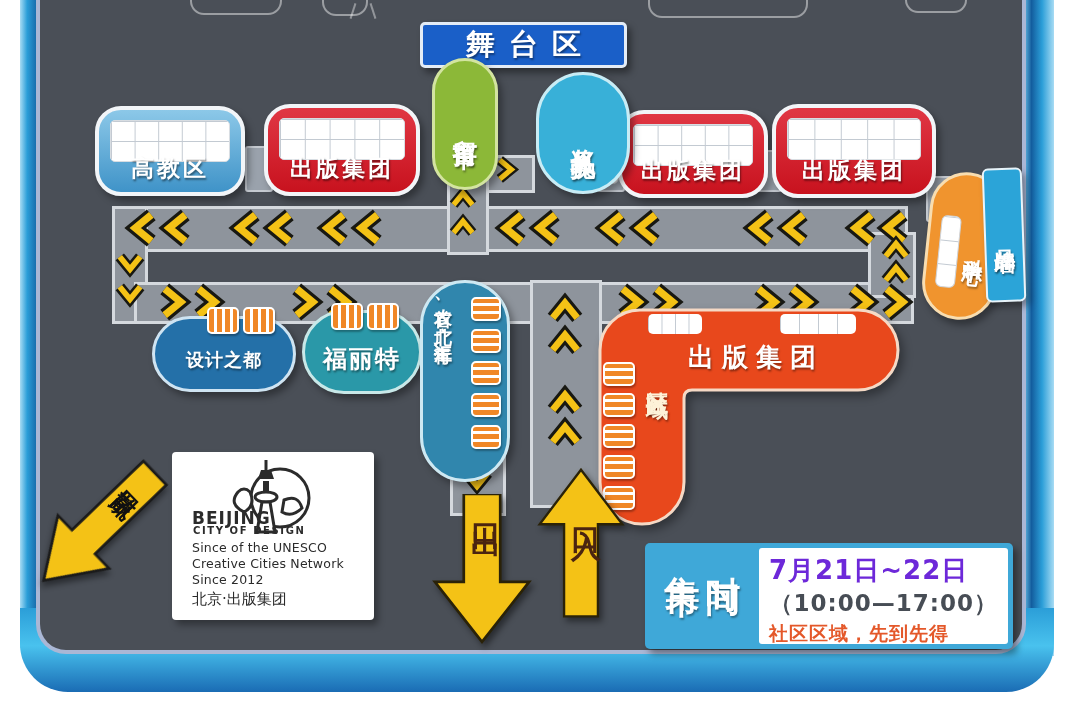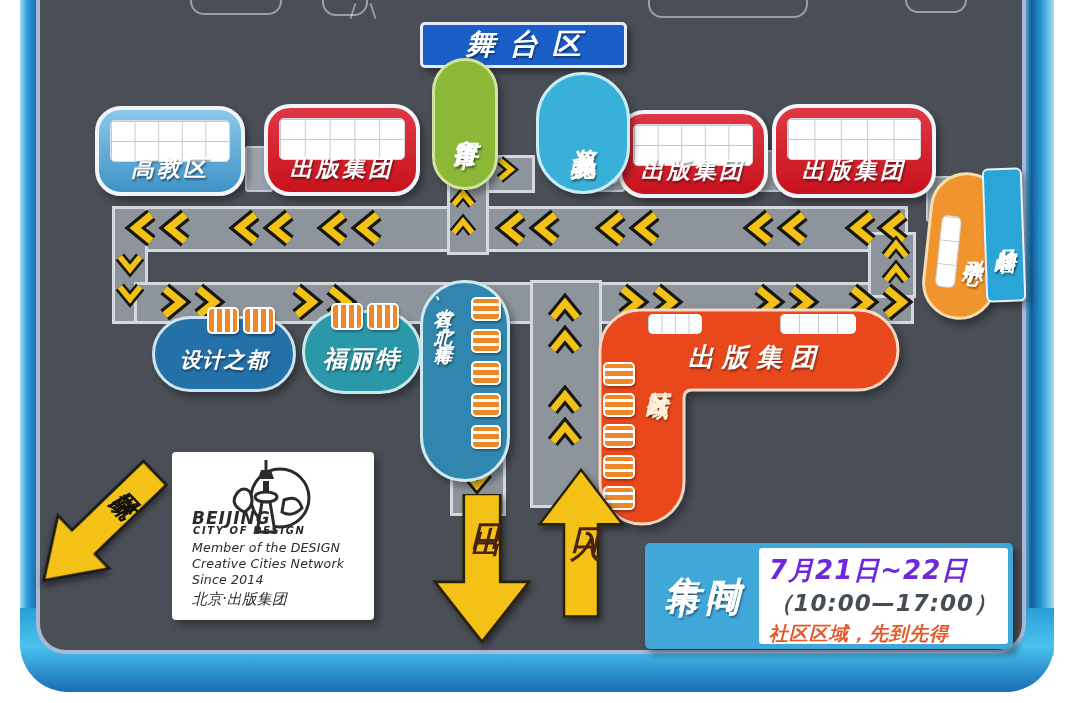--- a/index.html
+++ b/index.html
@@ -1,18 +1,18 @@
 <!DOCTYPE html>
 <html style="--accent-yellow: #f4c216; --booth-red: #c8121e; --stage-blue: #1a5fc8; --oval-green: #8cb838; --oval-cyan: #38b0d8; --oval-orange: #f0942e; --community-red: #e8481c;"><head>
 <meta charset="utf-8">
 <style>
   * { box-sizing: border-box; margin: 0; padding: 0; }
   html,body { width:1080px; height:703px; background:#ffffff; overflow:hidden;
     font-family:"DejaVu Sans","Liberation Sans",sans-serif; }
-  .canvas { position:relative; width:1080px; height:610px; background:#fff;font-style:italic; }
+  .canvas { position:relative; width:1080px; height:610px; background:#fff; }
 
   
   .wall-left  { position:absolute; left:20px; top:0; width:24px; height:648px; z-index:0;
     background:linear-gradient(90deg,#a8dcf4 0%,#2b9ed8 30%,#135d9e 80%,#66bce4 100%); }
   .wall-right { position:absolute; left:1024px; top:0; width:30px; height:656px; z-index:0;
     background:linear-gradient(90deg,#66bce4 0%,#135d9e 25%,#2b9ed8 60%,#a8dcf4 100%); }
   .base-band  { position:absolute; left:20px; top:608px; width:1034px; height:84px; z-index:0;
     border-radius:0 0 48px 48px;
     background:linear-gradient(180deg,#2b9ed8 0%,#49c2ee 45%,#1a6cb4 100%); }
   .venue { position:absolute; left:36px; top:0; width:990px; height:654px; z-index:1;
@@ -297,21 +297,21 @@
     <span class="vtext" style="font-size:20px;margin-left:26px;">科学中心</span>
   </div>
   <div class="oval" style="left:984px;top:168px;width:40px;height:134px;border-radius:6px;background:#2ba4d8;border:2px solid #e8f4fa;transform:rotate(-2deg);">
     <span class="vtext" style="font-size:21px;">品牌墙</span>
   </div>
   <div class="oval" style="left:152px;top:316px;width:144px;height:76px;border-radius:38px;background:#2470a8;border:3px solid #cfe4f2;">
     <div class="awnings" style="left: 52px; top: -12px; flex-direction: row; gap: 4px;">
         <div class="awning v" style="width: 32px; height: 27px;"></div>
         <div class="awning v" style="width: 32px; height: 27px;"></div>
       </div>
-    <span style="color:#fff;font-weight:bold;font-size:21px;margin-top:12px;letter-spacing:1px;text-shadow:1px 2px 2px rgba(0,0,0,.4);">设计之都</span>
+    <span style="color:#fff;font-weight:bold;font-size:18px;margin-top:12px;letter-spacing:1px;text-shadow:1px 2px 2px rgba(0,0,0,.4);">设计之都</span>
   </div>
   <div class="oval" style="left:302px;top:310px;width:120px;height:84px;border-radius:42px;background:#2a98a8;border:3px solid #c8e8e8;">
     <div class="awnings" style="left: 26px; top: -10px; flex-direction: row; gap: 4px;">
         <div class="awning v" style="width: 32px; height: 27px;"></div>
         <div class="awning v" style="width: 32px; height: 27px;"></div>
       </div>
     <span style="color:#fff;font-weight:bold;font-size:24px;margin-top:14px;letter-spacing:2px;text-shadow:1px 2px 2px rgba(0,0,0,.4);">福丽特</span>
   </div>
   <div class="oval" style="left:420px;top:280px;width:90px;height:202px;border-radius:45px;background:#3086ad;border:3px solid #cde8f2;justify-content:flex-start;">
     <span class="vtext" style="position:absolute;left:8px;top:12px;font-size:18px;letter-spacing:0;">首农、北广、青年汇</span>
@@ -353,23 +353,23 @@
       <circle cx="62" cy="40" r="29" fill="none" stroke="#2b2b2b" stroke-width="3"></circle>
       <path d="M48 2 V12" stroke="#2b2b2b" stroke-width="3"></path>
       <path d="M43 12 h10 l3 9 h-16 Z M45 23 h6 v12 h-6 Z" fill="#2b2b2b"></path>
       <ellipse cx="48" cy="39" rx="11" ry="5" fill="#fff" stroke="#2b2b2b" stroke-width="3"></ellipse>
       <path d="M44 44 L52 44 L57 74 L39 74 Z" fill="#fff" stroke="#2b2b2b" stroke-width="3"></path>
       <path d="M20 34 Q10 46 26 54 Q38 48 32 34 Q26 28 20 34 Z" fill="#fff" stroke="#2b2b2b" stroke-width="3"></path>
       <path d="M66 42 Q80 36 84 50 Q74 60 64 54 Z" fill="#fff" stroke="#2b2b2b" stroke-width="3"></path>
     </svg>
     <div style="position:absolute;left:20px;top:56px;font-size:17px;font-weight:bold;letter-spacing:1px;">BEIJING</div>
     <div style="position:absolute;left:21px;top:73px;font-size:10px;letter-spacing:1.6px;font-weight:bold;">CITY OF DESIGN</div>
-    <div class="l-en" style="top:88px;">Member of the DESIGN</div>
+    <div class="l-en" style="top:88px;">Since of the UNESCO</div>
     <div class="l-en" style="top:104px;">Creative Cities Network</div>
-    <div class="l-en" style="top:120px;">Since 2014</div>
+    <div class="l-en" style="top:120px;">Since 2012</div>
     <div style="position:absolute;left:20px;top:138px;font-size:15px;">北京·出版集团</div>
   </div>
 
   <div class="arrow-wrap" style="left:428px;top:494px;width:108px;height:150px;">
     <svg width="108" height="150" viewBox="0 0 100 140">
       <path d="M33 0 H67 V82 H94 L50 138 L6 82 H33 Z" fill="var(--accent-yellow)" stroke="#2a2208" stroke-width="2.5"></path>
     </svg>
     <span class="arrow-label" style="left:37px;top:8px;color:#4a2410;font-size:30px;">出口</span>
   </div>
 

